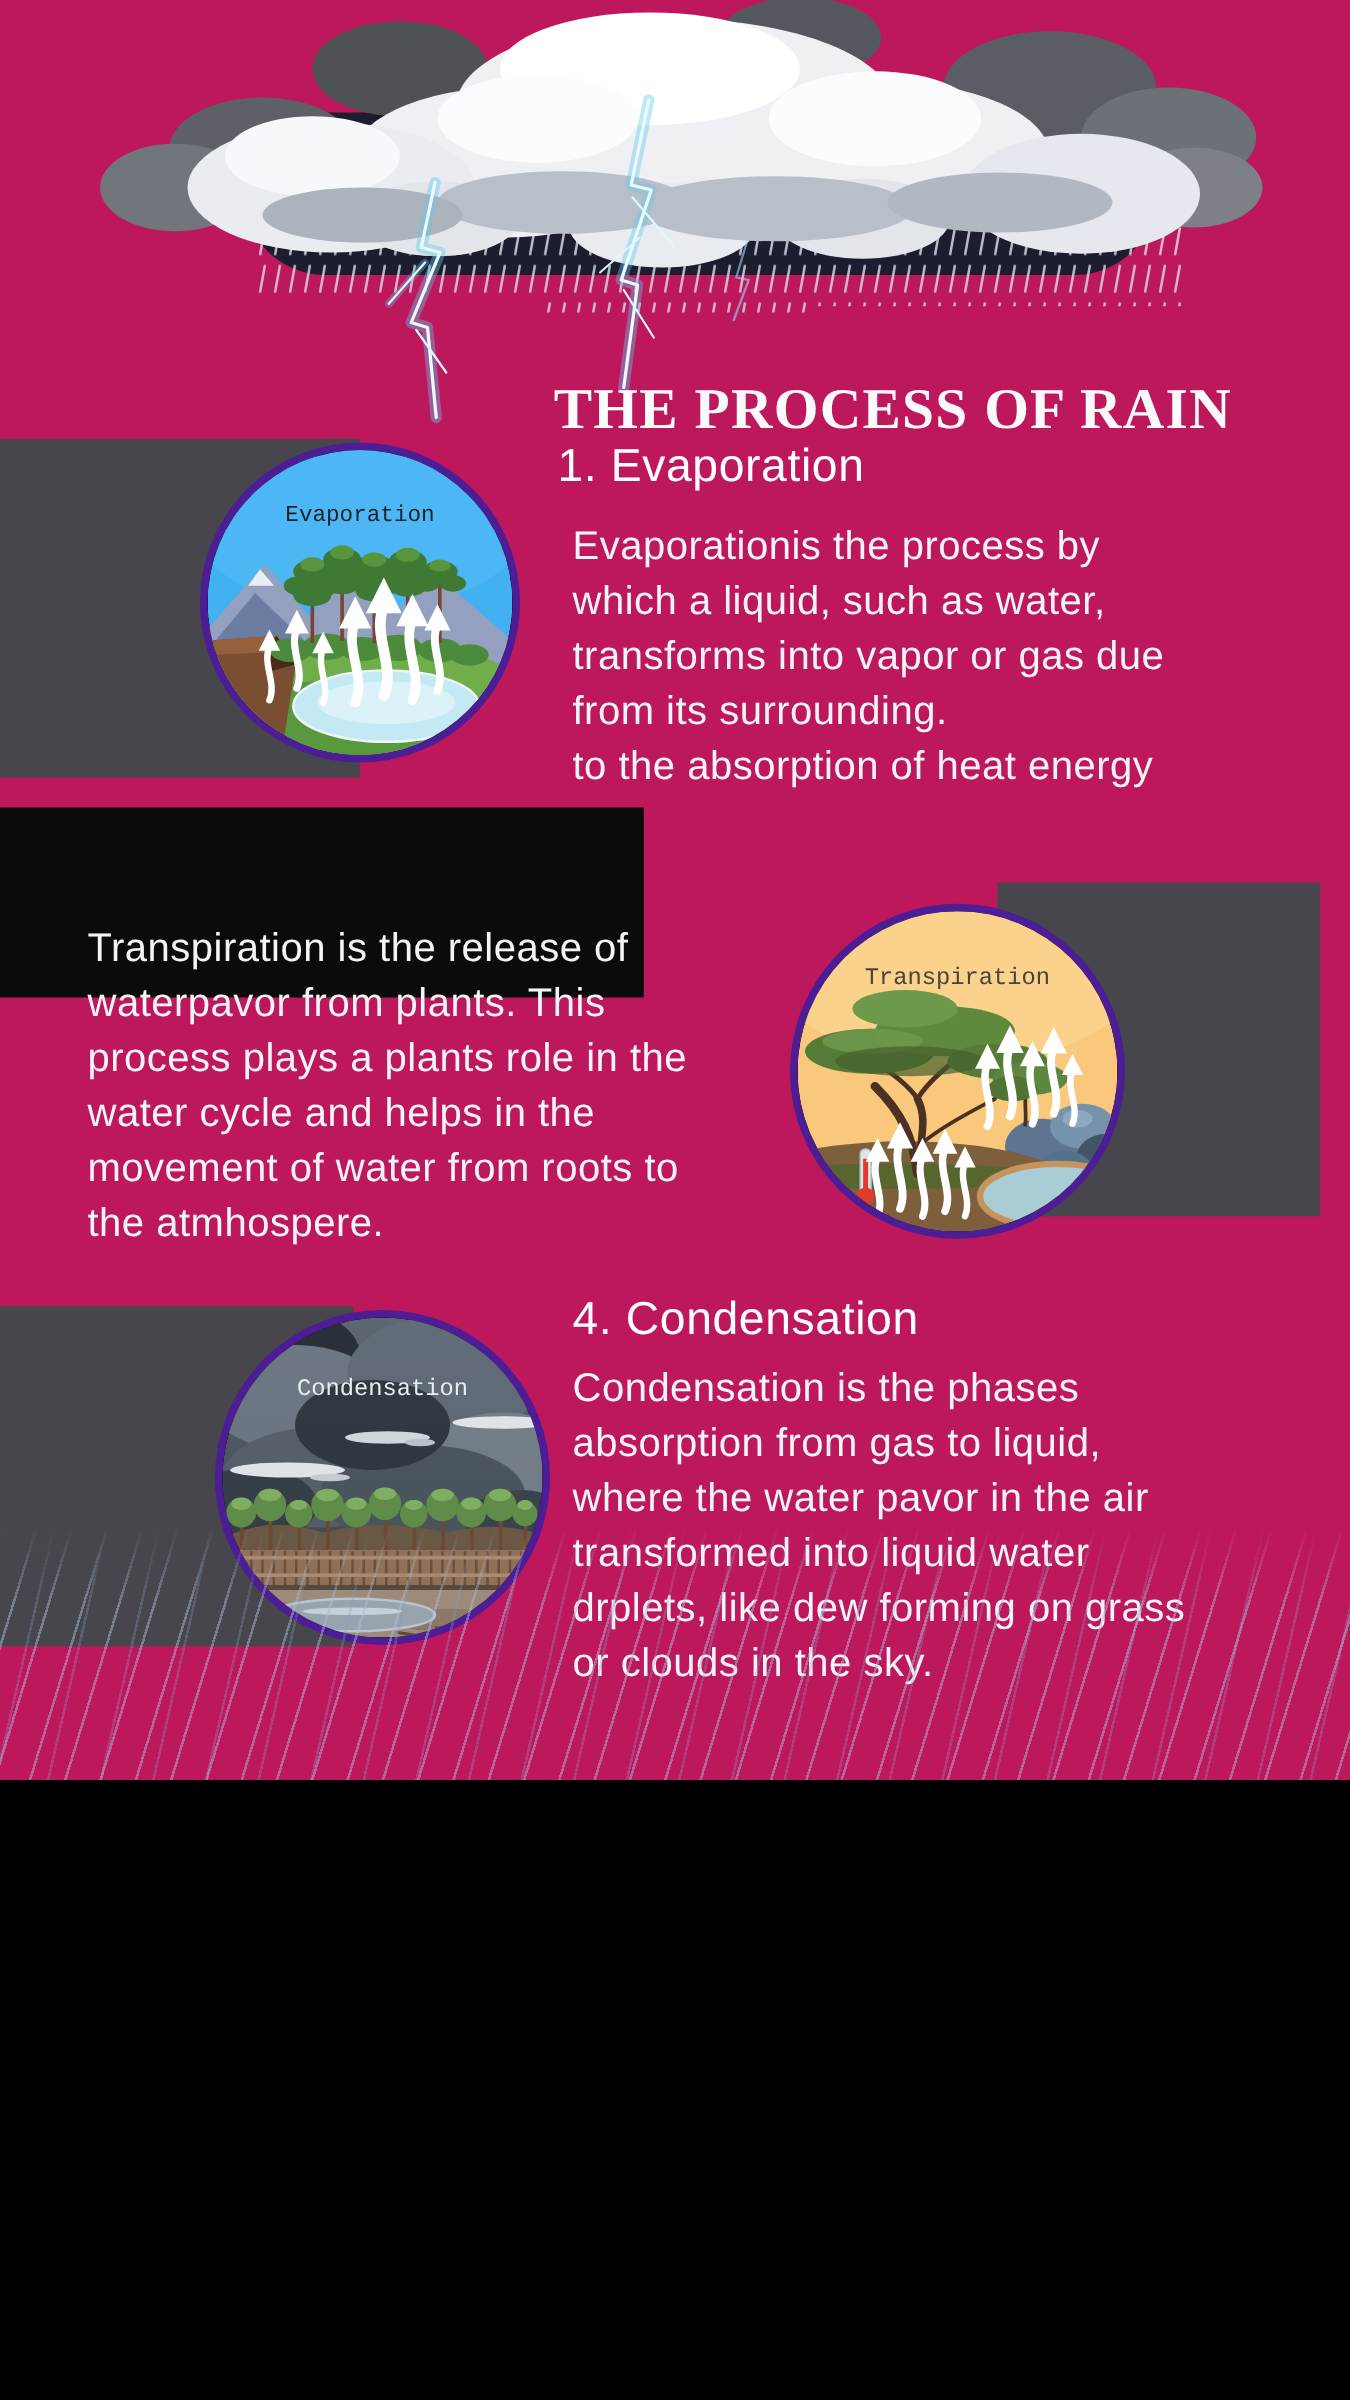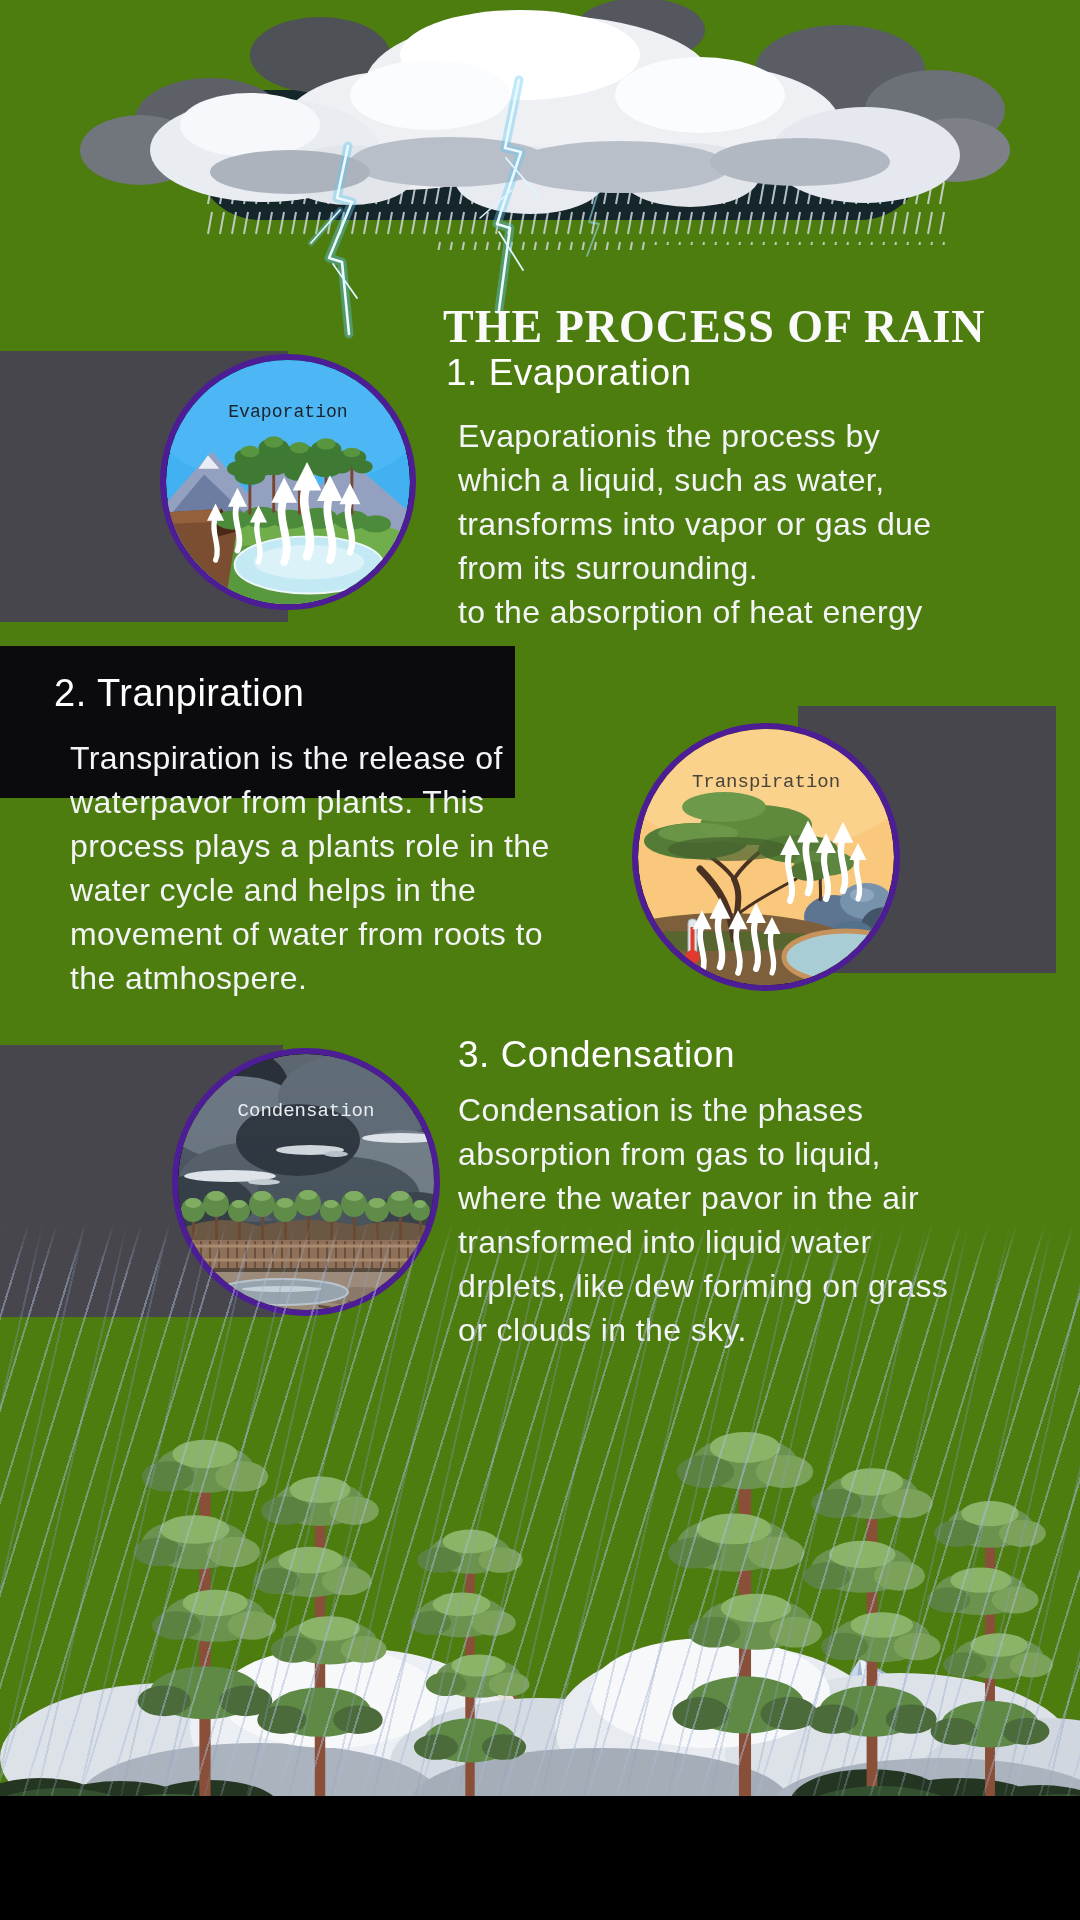--- a/index.html
+++ b/index.html
@@ -1,16 +1,16 @@
 <!DOCTYPE html>
 <html><head>
 <meta charset="utf-8">
 <style>
   html,body{margin:0;padding:0;background:#000;}
-  .canvas{position:relative;width:1080px;height:1796px;background:#4d7c0f;overflow:hidden;
+  .canvas{position:relative;width:1080px;height:1424px;background:#be185d;overflow:hidden;
           font-family:"Liberation Sans",sans-serif;}
   .band{position:absolute;background:#46464c;}
   .panel{position:absolute;background:#0b0b0e;}
   .title{position:absolute;left:443px;top:300px;font-family:"Liberation Serif",serif;
          font-weight:700;font-size:46px;letter-spacing:1px;color:#fafafa;white-space:nowrap;}
   .sec-h{position:absolute;font-size:37px;font-weight:500;color:#ffffff;letter-spacing:.5px;white-space:nowrap;}
   .sec-body{position:absolute;font-size:32px;line-height:44px;letter-spacing:.4px;color:#f3f4f6;}
   .sec-body .ln{white-space:nowrap;}
   .circle{position:absolute;border-radius:50%;border:6px solid #4c1d95;overflow:hidden;
           box-sizing:border-box;background:#000;}
@@ -108,31 +108,30 @@
 
   <div class="sec-h" style="left:446px;top:352px;">1. Evaporation</div>
   <div class="sec-body" style="left:458px;top:414px;">
     <div class="ln">Evaporationis the process by</div>
     <div class="ln">which a liquid, such as water,</div>
     <div class="ln">transforms into vapor or gas due</div>
     <div class="ln">from its surrounding.</div>
     <div class="ln">to the absorption of heat energy</div>
   </div>
 
-  <div class="sec-h" style="left:54px;top:672px;font-size:38px;">2. Tranpiration</div>
   <div class="sec-body" style="left:58px;top:736px;margin-left:12px;">
     <div class="ln">Transpiration is the release of</div>
     <div class="ln">waterpavor from plants. This</div>
     <div class="ln">process plays a plants role in the</div>
     <div class="ln">water cycle and helps in the</div>
     <div class="ln">movement of water from roots to</div>
     <div class="ln">the atmhospere.</div>
   </div>
 
-  <div class="sec-h" style="left:458px;top:1034px;">3. Condensation</div>
+  <div class="sec-h" style="left:458px;top:1034px;">4. Condensation</div>
   <div class="sec-body" style="left:458px;top:1088px;">
     <div class="ln">Condensation is the phases</div>
     <div class="ln">absorption from gas to liquid,</div>
     <div class="ln">where the water pavor in the air</div>
     <div class="ln">transformed into liquid water</div>
     <div class="ln">drplets, like dew forming on grass</div>
     <div class="ln">or clouds in the sky.</div>
   </div>
 
   <div class="circle" style="left:160px;top:354px;width:256px;height:256px;">

